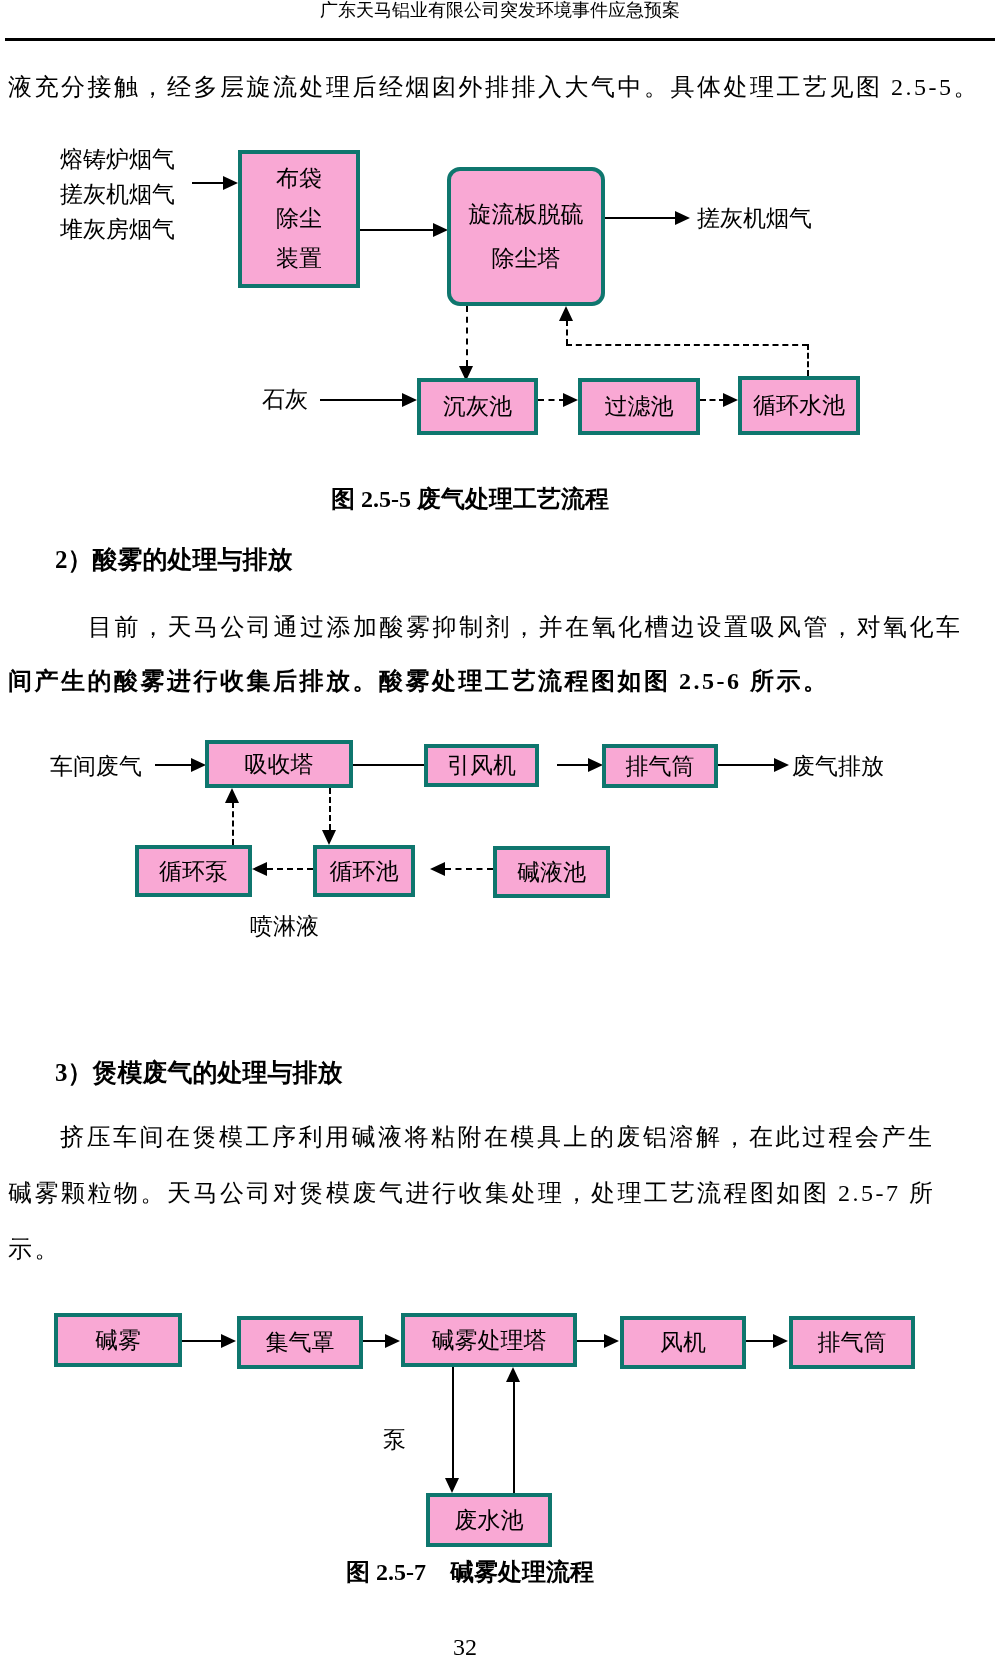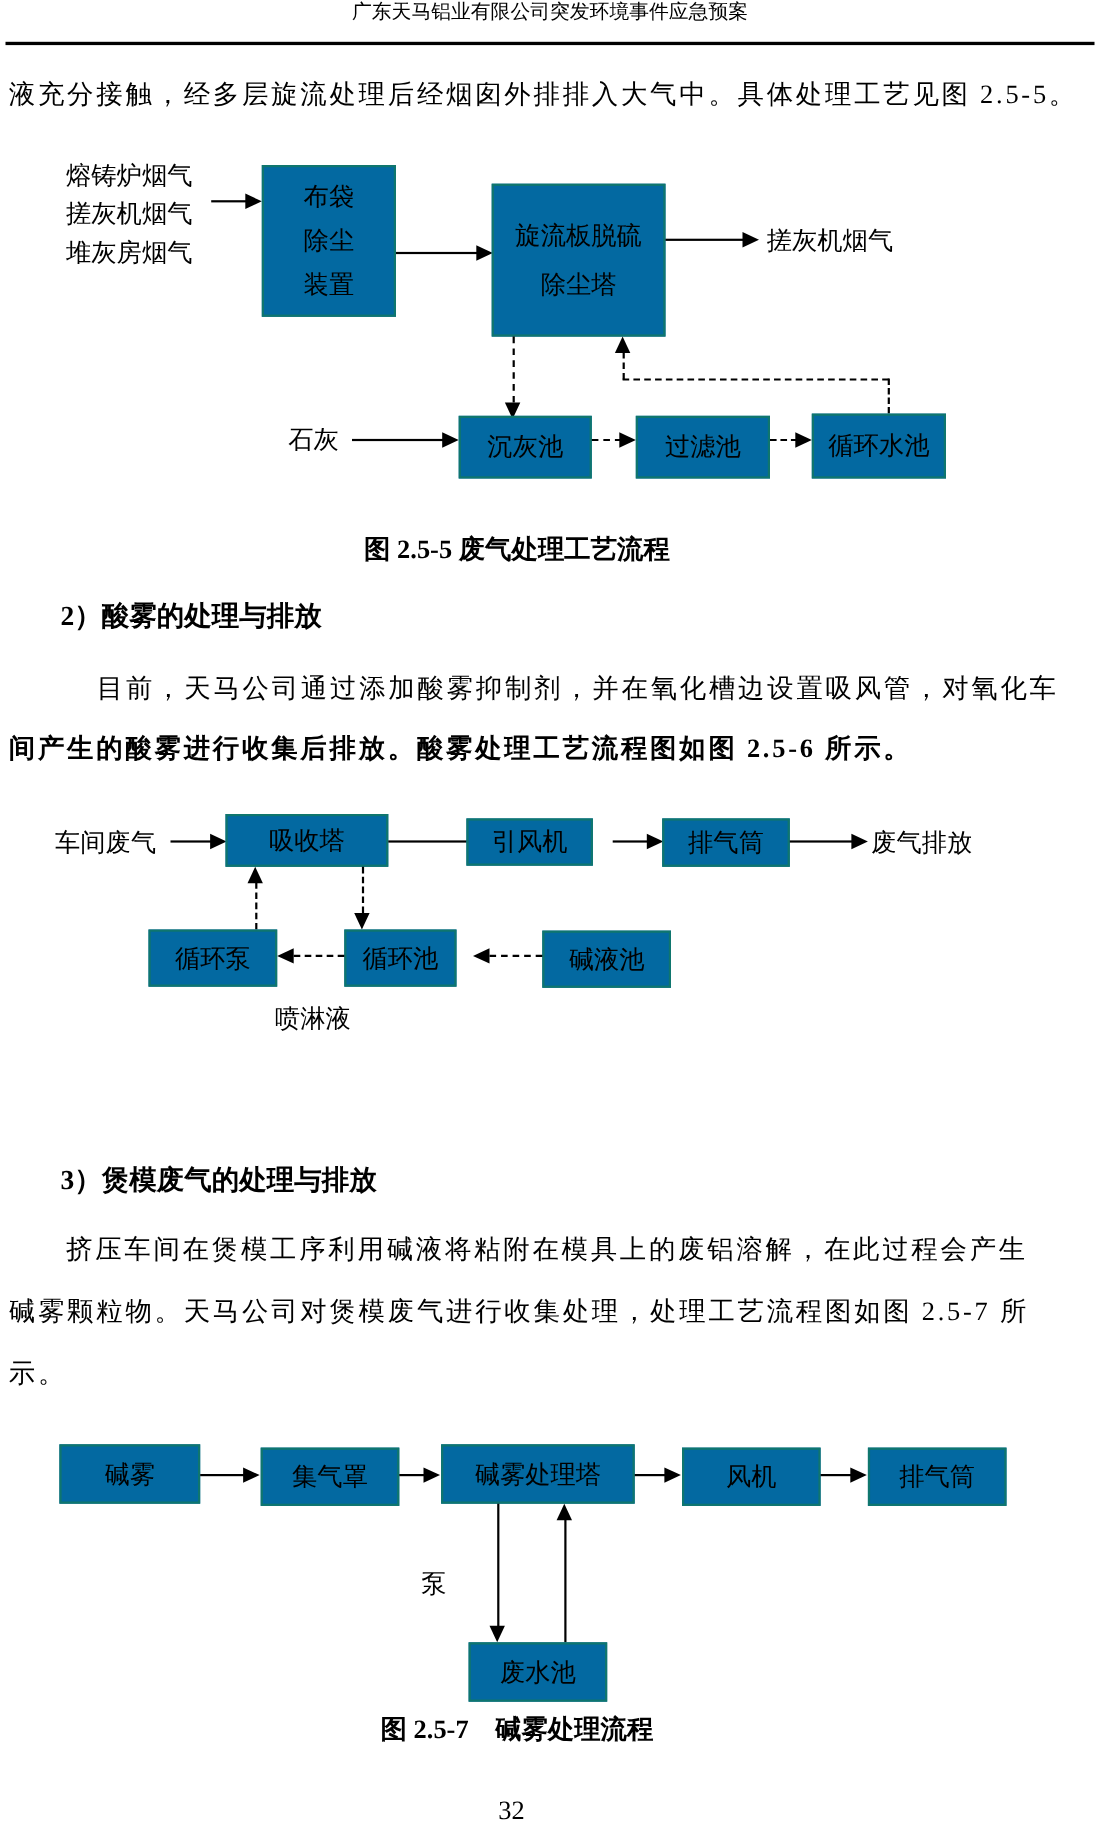--- a/index.html
+++ b/index.html
@@ -4,21 +4,21 @@
 <style>
   html,body{margin:0;padding:0;background:#ffffff;}
   #page{
     position:relative; width:1000px; height:1671px; background:#ffffff;
     font-family:"Liberation Serif","DejaVu Serif",serif; color:#000;
     overflow:hidden;
   }
   .lbl{position:absolute; white-space:nowrap; font-size:23px; line-height:1.2;}
   .para{position:absolute; font-size:24px; line-height:1.25; letter-spacing:2.5px; white-space:nowrap;}
   .box{
-    position:absolute; border:2px solid #0f766e; background:#0369a1;
+    position:absolute; border:4px solid #0f766e; background:#f9a8d4;
     display:flex; align-items:center; justify-content:center;
     text-align:center; font-size:23px; box-sizing:border-box;
   }
   .pre{white-space:pre-line; line-height:1.75;}
   .hl{position:absolute; height:0; border-top:2px solid #000;}
   .vl{position:absolute; width:0; border-left:2px solid #000;}
   .dash-h{border-top-style:dashed;}
   .dash-v{border-left-style:dashed;}
   .ah{position:absolute; width:0; height:0;}
   .ah-r{border-top:7px solid transparent; border-bottom:7px solid transparent; border-left:15px solid #000;}
@@ -45,21 +45,21 @@
   <div class="hl" style="left:192px; top:182px; width:32px;"></div>
   <div class="ah ah-r" style="left:223px; top:176px;"></div>
 
   <div class="box pre" style="left:238px; top:150px; width:122px; height:138px;">布袋
 除尘
 装置</div>
 
   <div class="hl" style="left:360px; top:229px; width:74px;"></div>
   <div class="ah ah-r" style="left:433px; top:223px;"></div>
 
-  <div class="box pre" style="left:447px; top:167px; width:158px; height:139px; line-height:1.9;">旋流板脱硫
+  <div class="box pre" style="left:447px; top:167px; width:158px; height:139px; line-height:1.9;border-radius:13px;">旋流板脱硫
 除尘塔</div>
 
   <div class="hl" style="left:605px; top:217px; width:71px;"></div>
   <div class="ah ah-r" style="left:675px; top:211px;"></div>
   <div class="lbl" style="left:697px; top:205px;">搓灰机烟气</div>
 
   <div class="vl dash-v" style="left:466px; top:306px; height:60px;"></div>
   <div class="ah ah-d" style="left:459px; top:366px;"></div>
 
   <div class="ah ah-u" style="left:559px; top:306px;"></div>

